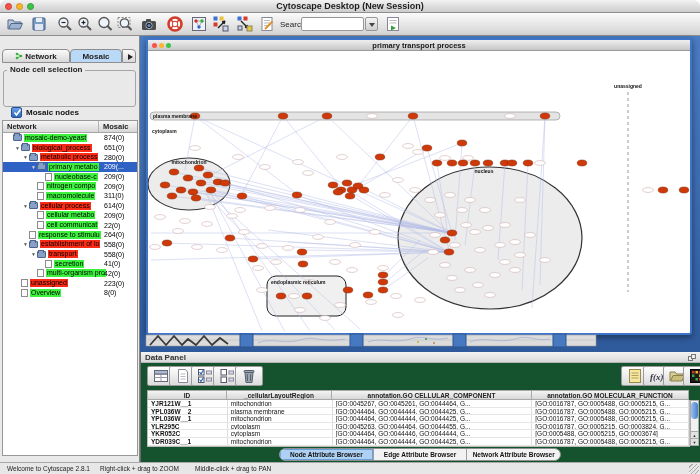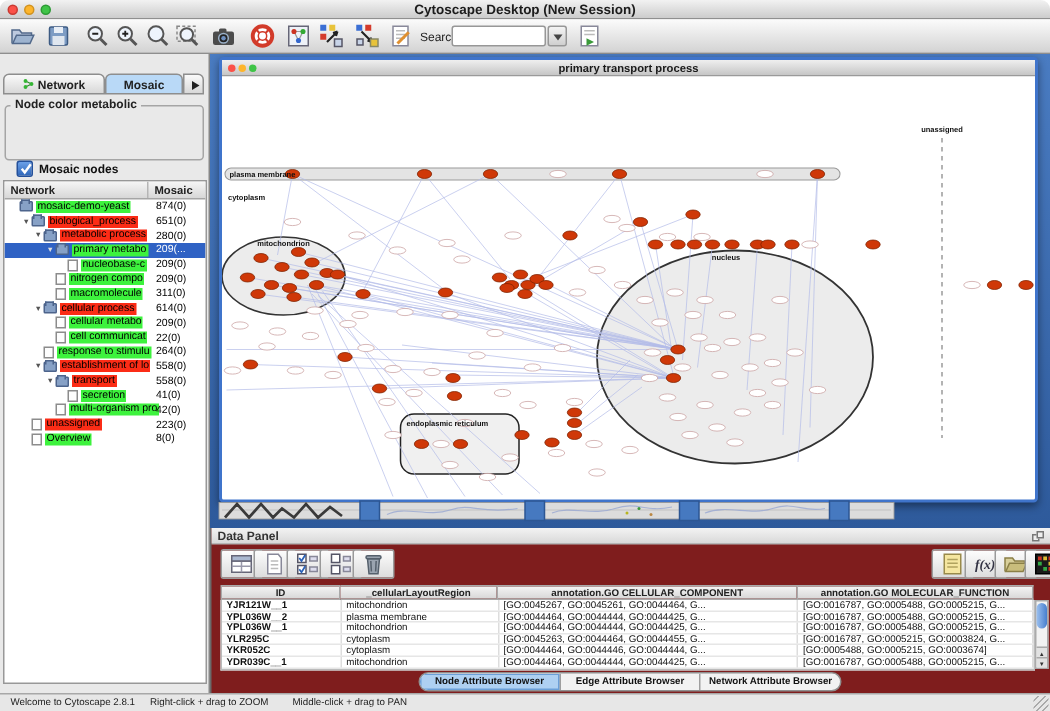--- a/index.html
+++ b/index.html
@@ -112,21 +112,21 @@
     line-height:11px; }
   .ml { position:absolute; top:3px; width:5px; height:5px; border-radius:50%; }
   .ml.r { left:4px;  background:#fb5148; } .ml.y { left:11px; background:#fdb52c; }
   .ml.g { left:18px; background:#3fc447; }
   #net-canvas { position:relative; width:542px; height:281px; background:#fff; overflow:hidden; }
   #graph-svg { position:absolute; left:0; top:0; width:542px; height:281px; }
 
   #bg-windows { position:absolute; left:2px; top:297px; width:556px; height:16px; }
 
   
-  #data-panel { left:140px; top:352px; width:560px; height:110px; background:#7f1d1d;
+  #data-panel { left:140px; top:352px; width:560px; height:110px; background:#14532d;
     border-left:1px solid #6b6b6b; }
   .dpb { position:absolute; width:28px; height:20px; top:14px;
     background:linear-gradient(#fdfdfd,#dcdcdc); border:1px solid #9a9a9a; border-radius:2px; }
   .dpb svg { width:18px; height:18px; display:block; margin:0 auto; }
   #dp-head { position:absolute; left:6px; top:38px; height:10px; display:flex; }
   #dp-head .h { background:linear-gradient(#f4f4f4,#d8d8d8); border:1px solid #a9a9a9;
     border-left:none; font-size:6.5px; font-weight:bold; color:#222; text-align:center;
     line-height:9px; overflow:hidden; white-space:nowrap; }
   #dp-head .h:first-child { border-left:1px solid #a9a9a9; }
   #dp-rows { position:absolute; left:6px; top:48px; width:543px; background:#fff;
@@ -290,21 +290,21 @@
           <circle cx="6" cy="4" r="1.3" fill="#35b535"></circle>
         </svg>
       <span>Network</span>
     </div>
     <div class="cp-tab mosaic">
       <span>Mosaic</span>
     </div>
     <div id="cp-tab-arrow"></div>
   </div>
   <div id="groupbox"></div>
-  <span id="group-label" class="abs">Node color metabolic</span>
+  <span id="group-label" class="abs">Node cell selection</span>
   <div id="select-nodes">
     <span id="cb">
       <svg width="11" height="11" viewBox="0 0 11 11">
           <polyline points="2.5,5.5 4.5,8 8.5,2.5" fill="none" stroke="#fff" stroke-width="1.6"></polyline>
         </svg>
     </span>
     <span class="lb">Mosaic nodes</span>
   </div>
   <div id="cp-scroll">
     <div id="tree-head">

